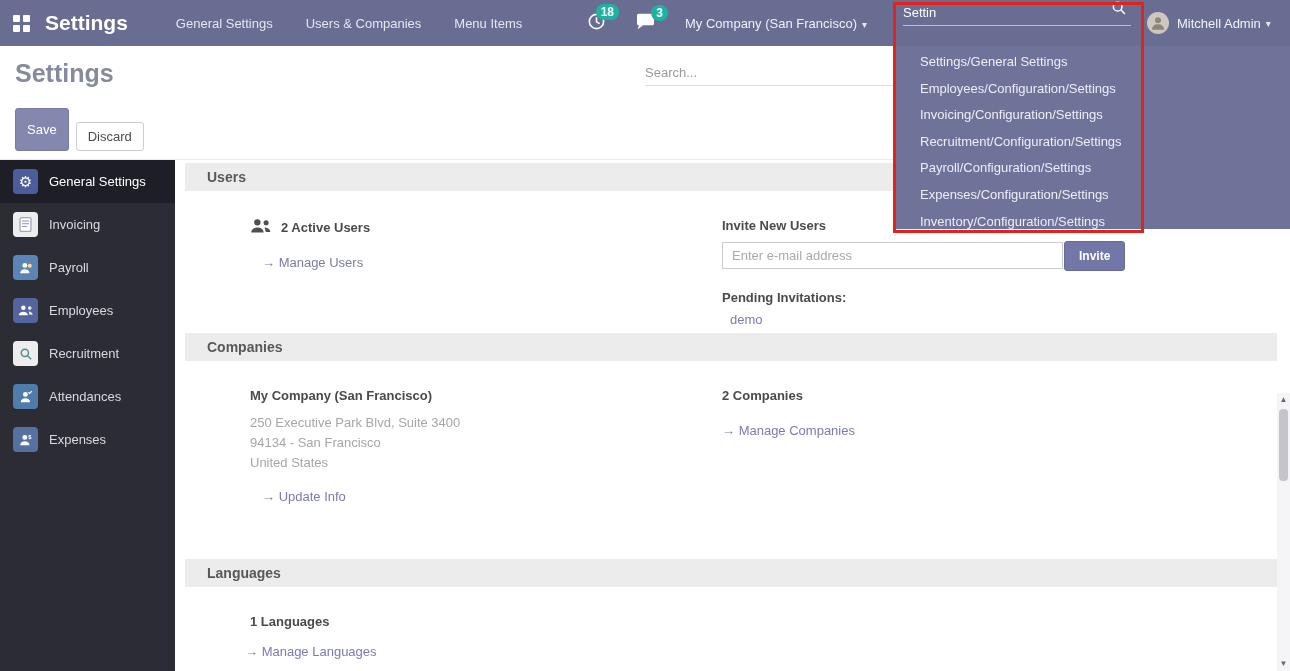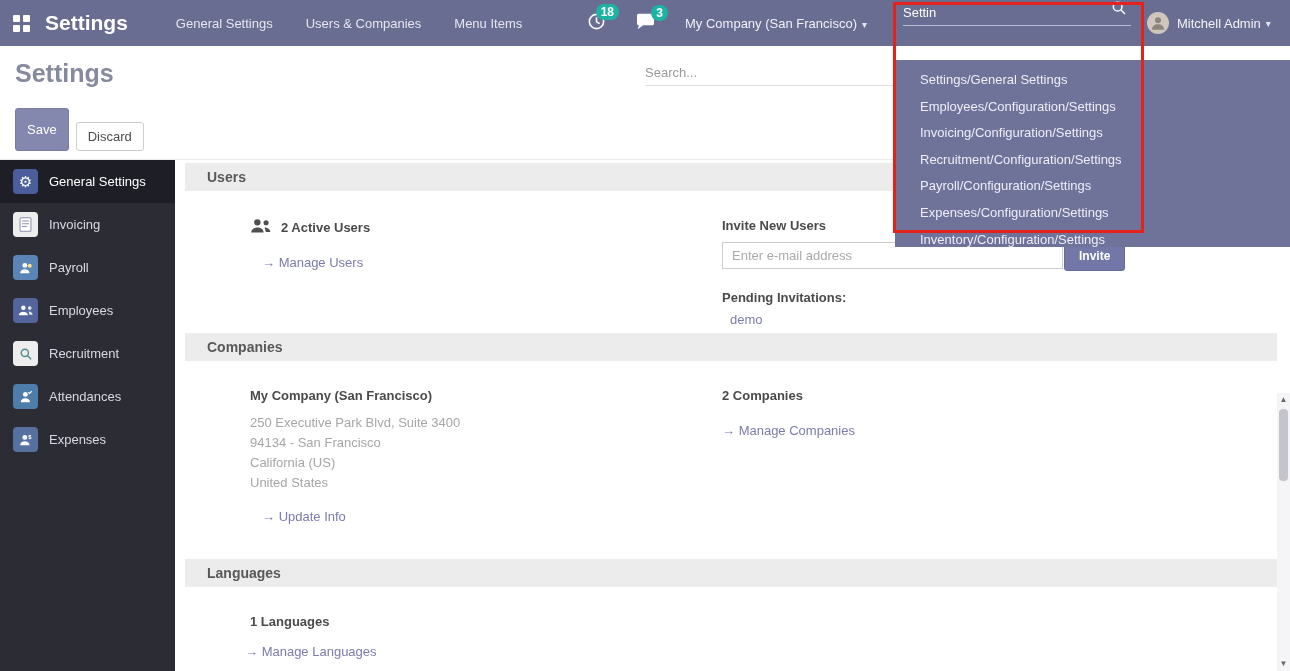--- a/index.html
+++ b/index.html
@@ -20,21 +20,21 @@
   .badge { position:absolute; top:-8px; right:-13px; background:#1db3a2; color:#fff; font-size:12px; font-weight:bold; border-radius:9px; padding:2px 5px; line-height:1; }
   .company-switcher { font-size:13px; margin-right:26px; cursor:pointer; white-space:nowrap; color:#f0f0f8; }
   .caret { font-size:10px; margin-left:5px; color:#e6e6f0; }
   .nav-search { width:250px; height:46px; display:flex; align-items:flex-start; padding:0 12px 0 10px; position:relative; }
   .nav-search input { flex:1; background:transparent; border:none; border-bottom:1px solid rgba(255,255,255,.55); color:#fff; font-size:13px; height:26px; outline:none; font-family:"Liberation Sans",sans-serif; }
   .nav-search svg { margin-left:-20px; }
   .user-menu { width:147px; display:flex; align-items:center; font-size:13px; cursor:pointer; padding-left:4px; color:#f2f2f8; }
   .avatar { width:22px; height:22px; border-radius:50%; background:#cfc6be; margin-right:8px; display:flex; align-items:center; justify-content:center; overflow:hidden; flex-shrink:0; }
 
   
-  .search-panel { position:absolute; top:60px; left:895px; width:395px; height:187px; background:#6f739a; z-index:25; padding:7px 0 0 25px; }
+  .search-panel { position:absolute; top:42px; left:895px; width:395px; height:187px; background:#6f739a; z-index:25; padding:7px 0 0 25px; }
   .search-result { display:block; color:#eeedf8; font-size:13px; line-height:26.6px; cursor:pointer; white-space:nowrap; }
 
   
   .highlight-box { position:absolute; left:893px; top:2px; width:251px; height:231px; border:3px solid #e2221b; z-index:45; pointer-events:none; }
 
   
   .control-panel { position:absolute; top:46px; left:0; right:0; height:114px; background:#fff; border-bottom:1px solid #ebebeb; z-index:5; }
   .page-title { position:absolute; left:15px; top:13px; font-size:25px; font-weight:bold; color:#868a9e; }
   .cp-buttons { position:absolute; left:15px; top:62px; display:flex; }
   .btn-save { background:#8488ae; color:#fff; border:1px solid #787ca4; padding:6px 11px; font-size:13px; border-radius:3px; cursor:pointer; font-family:"Liberation Sans",sans-serif; }
@@ -275,21 +275,20 @@
 
         <div class="band">
           <span>Companies</span>
         </div>
         <div class="row row-companies">
           <div class="col-l">
             <div class="bold-line">My Company (San Francisco)</div>
             <div class="addr">
               <div>250 Executive Park Blvd, Suite 3400</div>
               <div>94134 - San Francisco</div>
-              <div>California (US)</div>
               <div>United States</div>
             </div>
             <a class="o-link mt16">Update Info</a>
           </div>
           <div class="col-r">
             <div class="bold-line">2 Companies</div>
             <a class="o-link mt20">Manage Companies</a>
           </div>
         </div>
 

